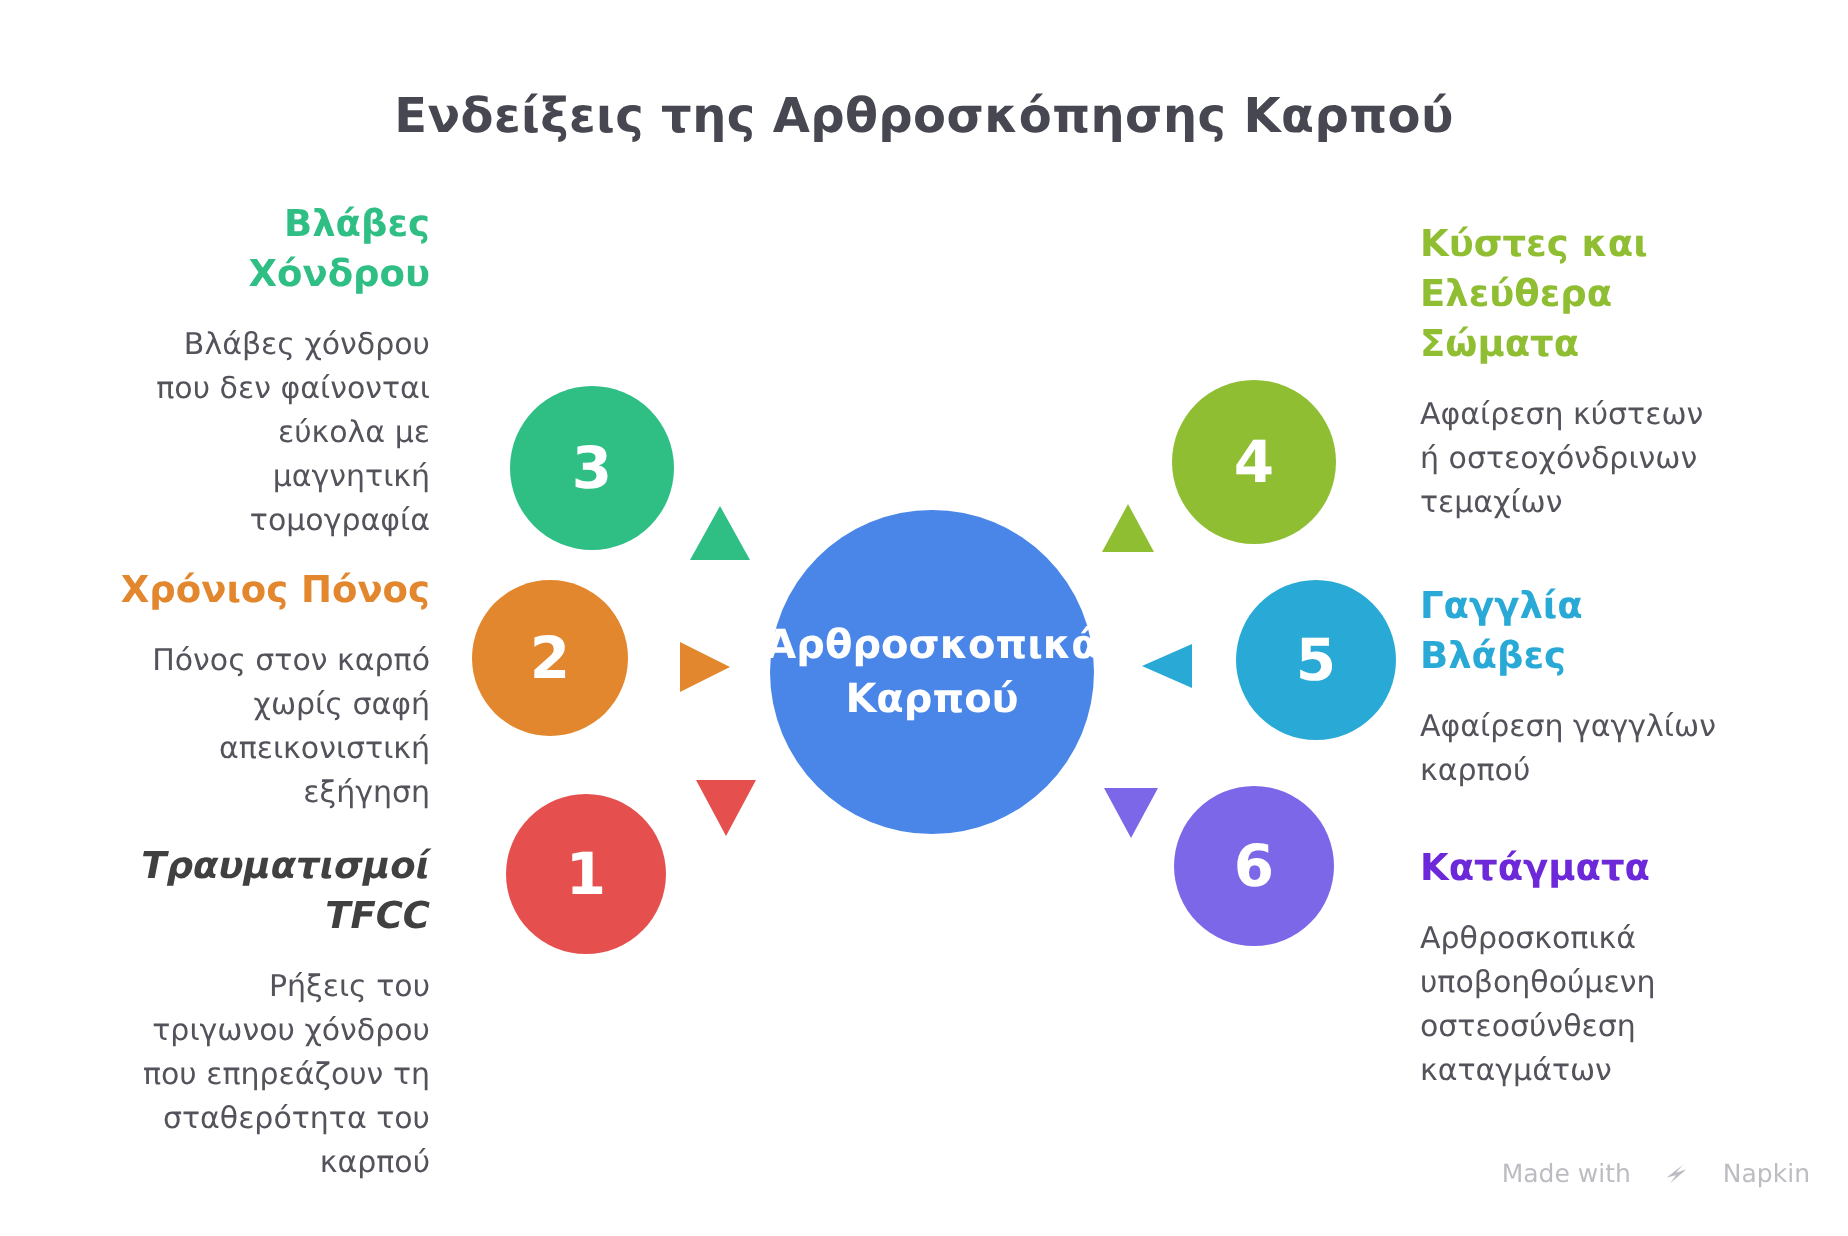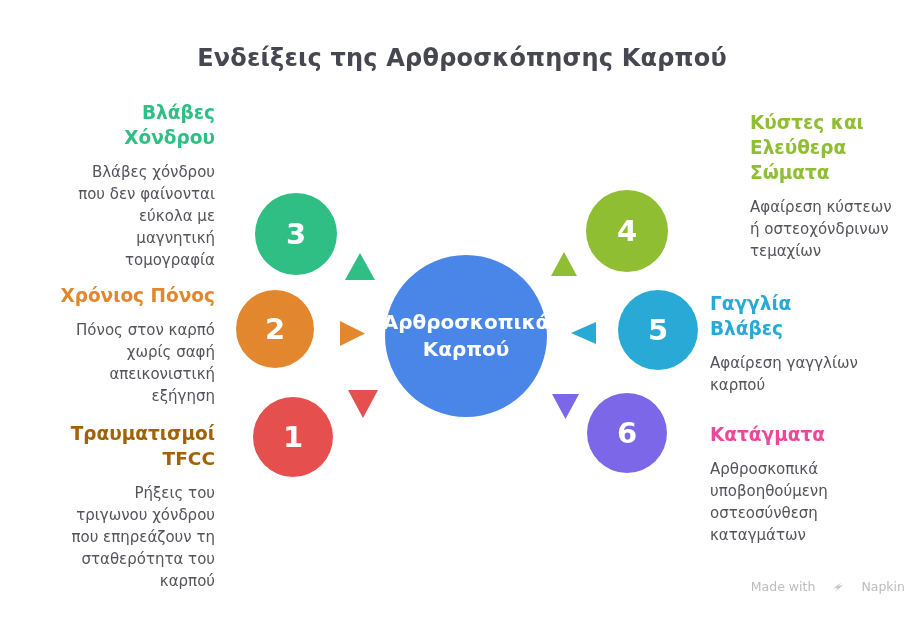--- a/index.html
+++ b/index.html
@@ -32,21 +32,21 @@
   }
   .desc {
     margin-top: 11px;
     font-size: 15px; line-height: 22px;
     color: #53535B;
     white-space: pre-line;
   }
   #tblock-1 { right: 709px; top: 421px; }
   #tblock-2 { right: 709px; top: 283px; }
   #tblock-3 { right: 709px; top: 100px; }
-  #tblock-4 { left: 710px; top: 110px; margin-left: 40px; }
+  #tblock-4 { left: 710px; top: 110px; }
   #tblock-5 { left: 710px; top: 291px; }
   #tblock-6 { left: 710px; top: 422px; }
 
   
   .node {
     position: absolute; border-radius: 50%;
     display: flex; align-items: center; justify-content: center;
   }
   .node .num {
     color: #ffffff; font-weight: bold; font-size: 29px;
@@ -108,21 +108,21 @@
   <div class="tblock left" id="tblock-3">
     <div class="heading" style="color: rgb(47, 190, 132);">Βλάβες
 Χόνδρου</div>
     <div class="desc">Βλάβες χόνδρου
 που δεν φαίνονται
 εύκολα με
 μαγνητική
 τομογραφία</div>
   </div>
   <div class="tblock left" id="tblock-1">
-    <div class="heading" style="color: #a16207;">Τραυματισμοί
+    <div class="heading" style="color: #404040; font-style: italic;">Τραυματισμοί
 TFCC</div>
     <div class="desc">Ρήξεις του
 τριγωνου χόνδρου
 που επηρεάζουν τη
 σταθερότητα του
 καρπού</div>
   </div>
 
   <div class="tblock right" id="tblock-4">
     <div class="heading" style="color: rgb(144, 190, 51);">Κύστες και
@@ -132,21 +132,21 @@
 ή οστεοχόνδρινων
 τεμαχίων</div>
   </div>
   <div class="tblock right" id="tblock-5">
     <div class="heading" style="color: rgb(40, 169, 214);">Γαγγλία
 Βλάβες</div>
     <div class="desc">Αφαίρεση γαγγλίων
 καρπού</div>
   </div>
   <div class="tblock right" id="tblock-6">
-    <div class="heading" style="color: #ec4899;">Κατάγματα</div>
+    <div class="heading" style="color: #6d28d9;">Κατάγματα</div>
     <div class="desc">Αρθροσκοπικά
 υποβοηθούμενη
 οστεοσύνθεση
 καταγμάτων</div>
   </div>
 
   <div class="node" id="node-1" style="background-color: rgb(229, 80, 78);">
     <span class="num">1</span>
   </div>
   <div class="node" id="node-2" style="background-color: rgb(226, 135, 45);">

